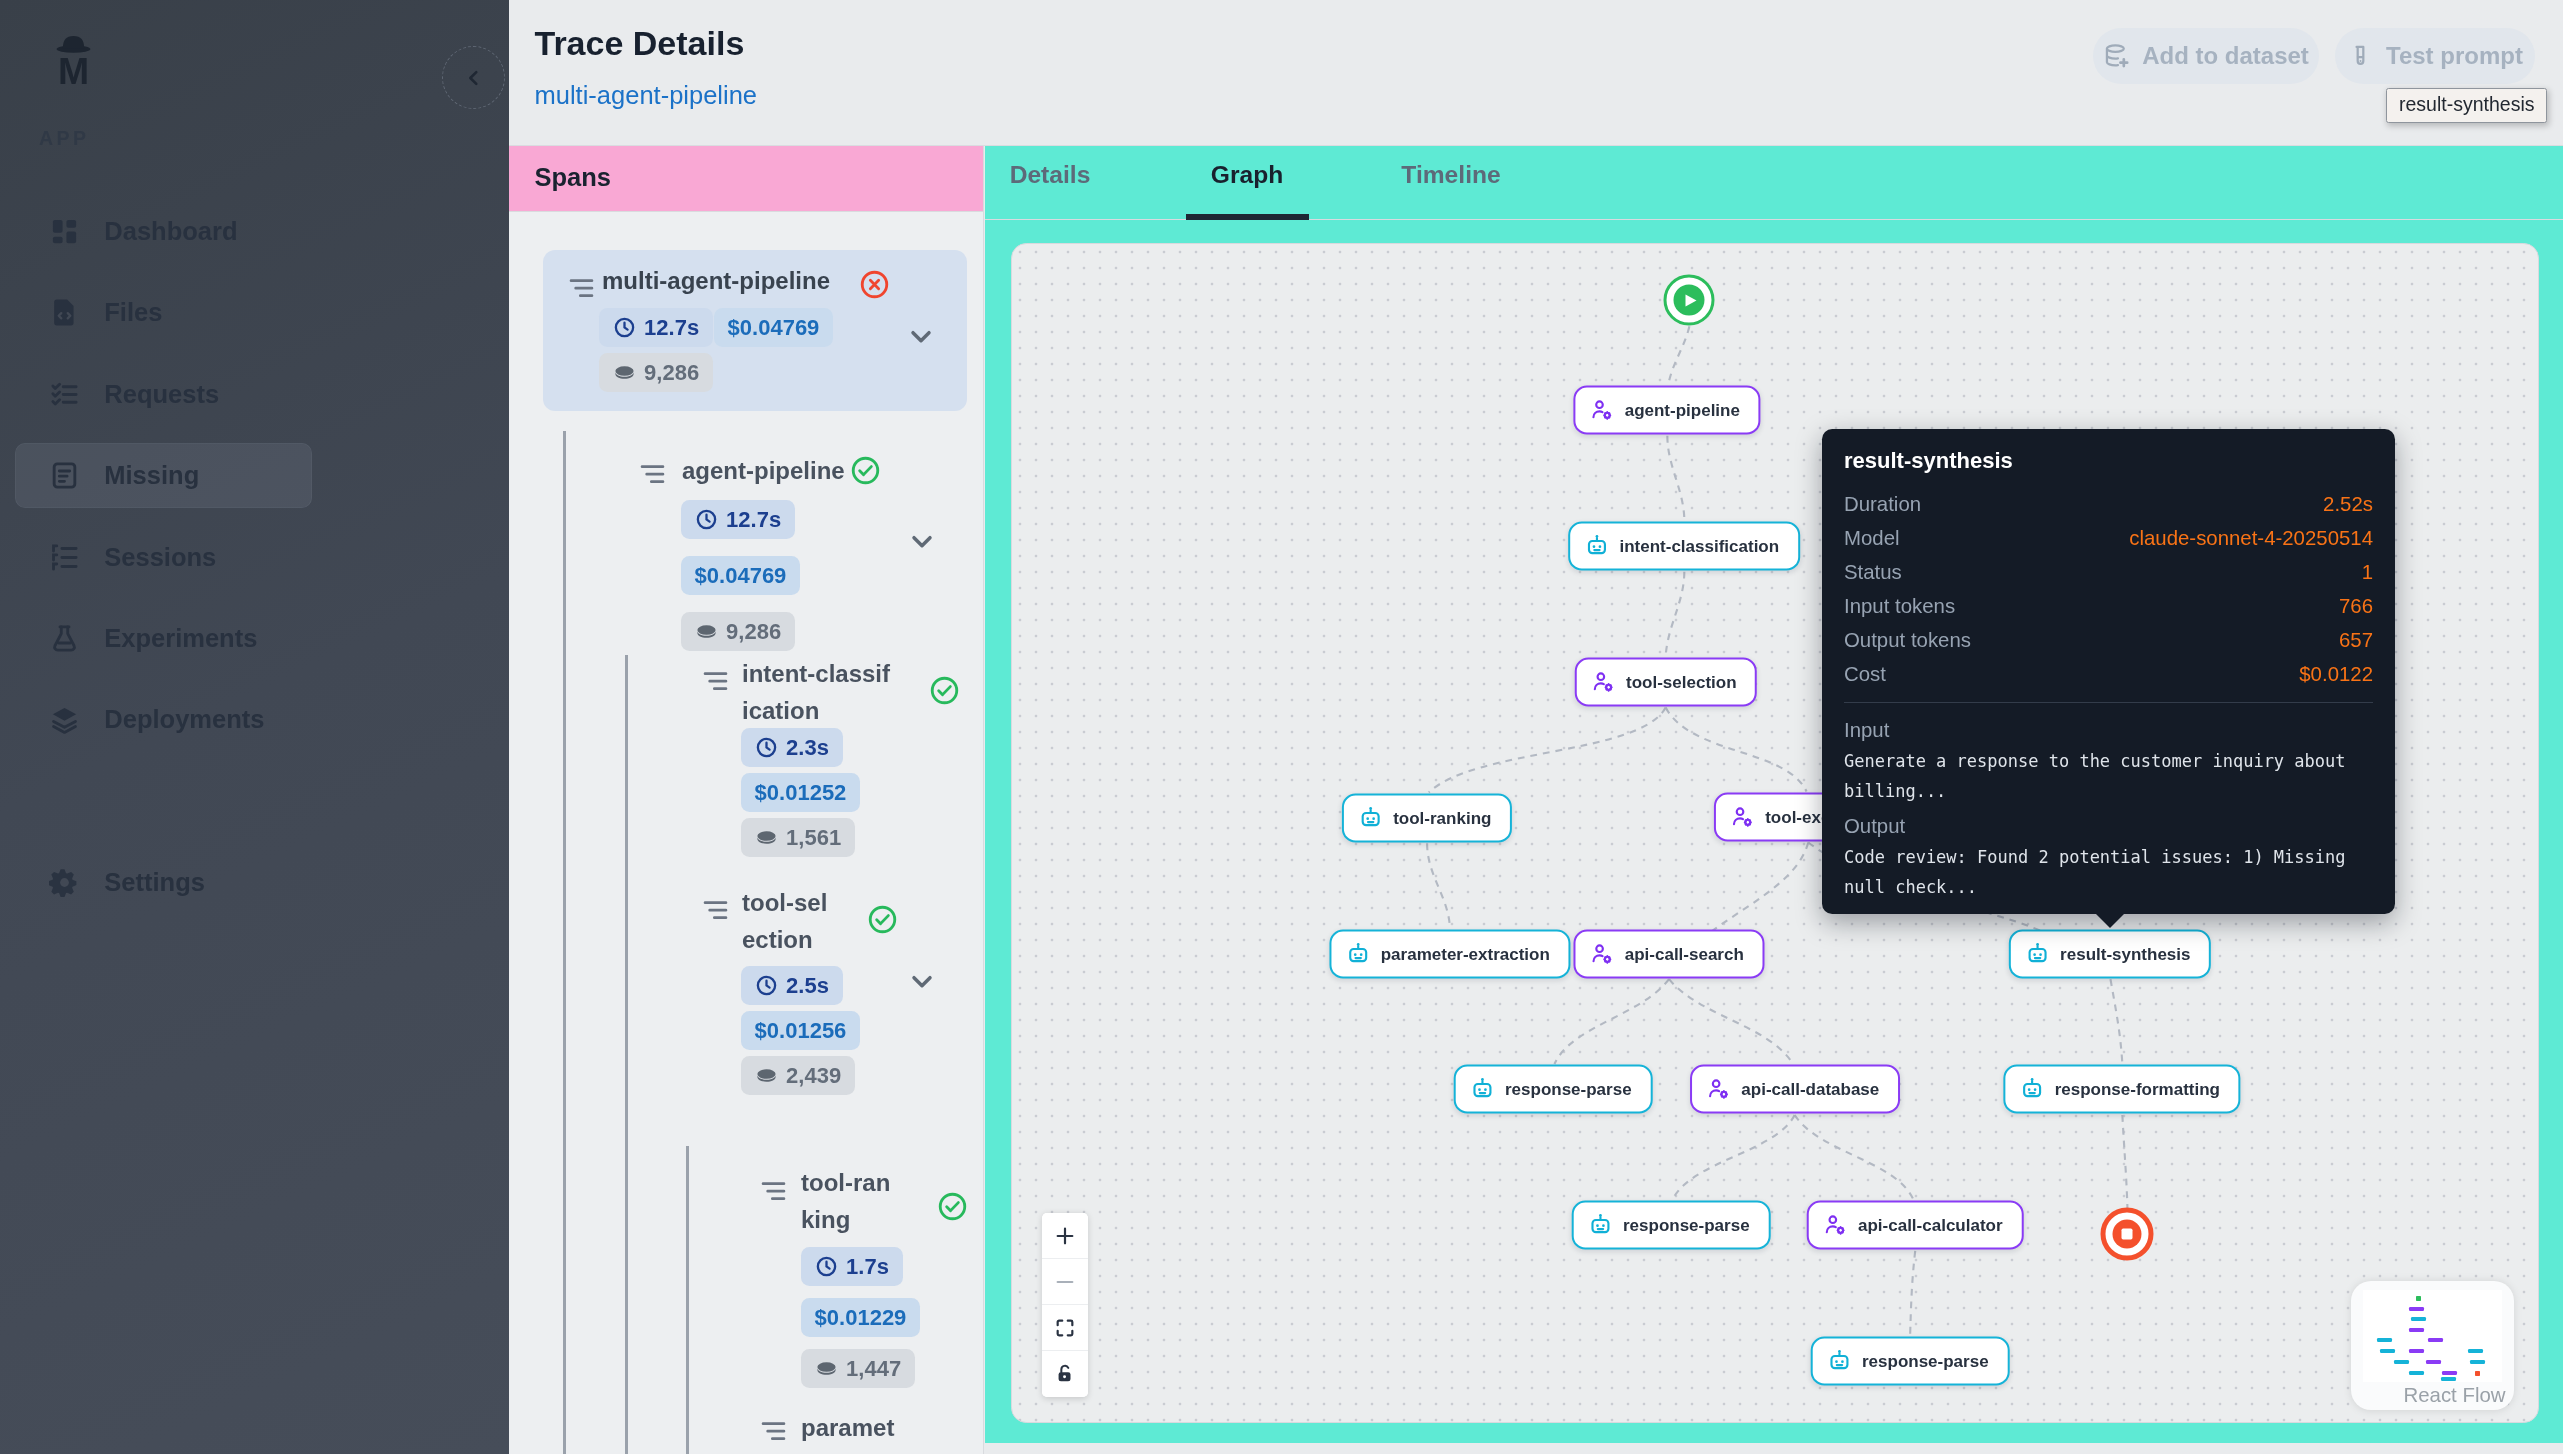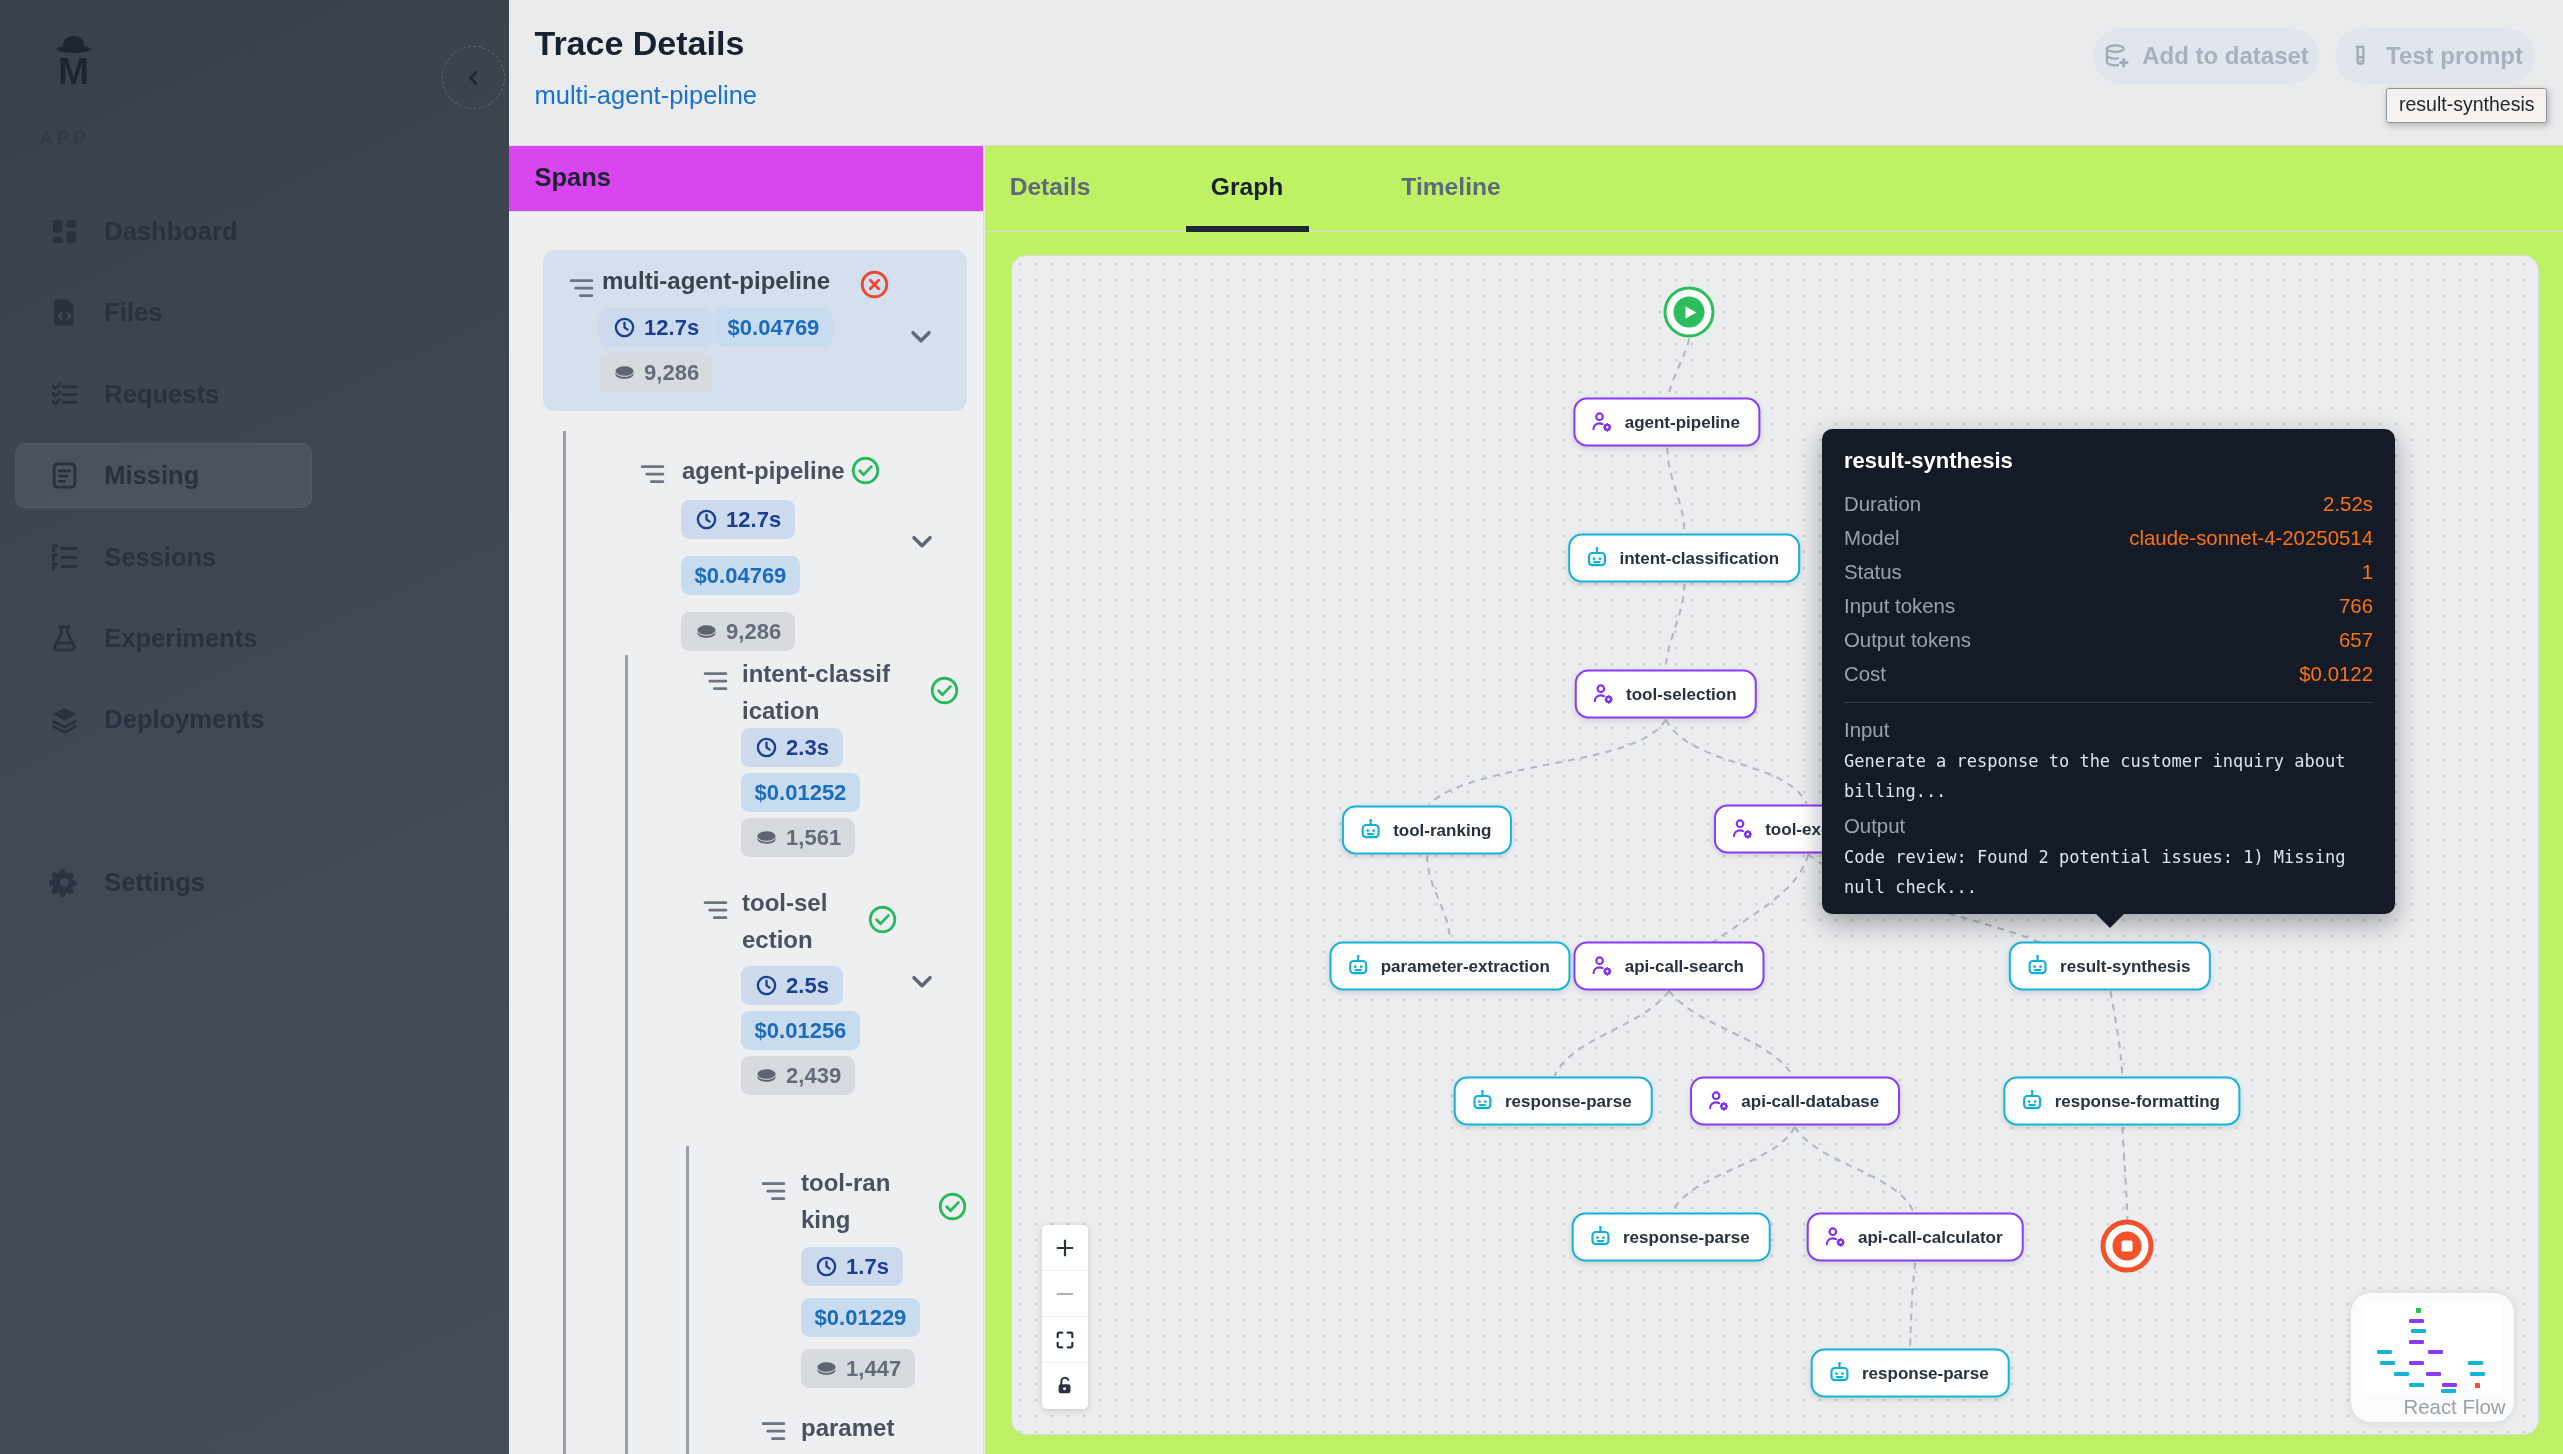--- a/index.html
+++ b/index.html
@@ -33,21 +33,21 @@
   .hbtn svg { width:27px; height:27px; color:#9fabb9; }
   .btn-dataset { left:1584px; width:226px; }
   .btn-test { left:1826px; width:200px; }
   .cursor-tip { position:absolute; left:1877px; top:88px; padding:4.2px 12px 6px; background:#f4f1ee;
     border:0.8px solid #8f959d; border-radius:2.5px; font-size:19.5px; color:#222831;
     box-shadow:1.7px 2.5px 6.8px rgba(0,0,0,0.22); white-space:nowrap; }
 
   
   .spans-panel { position:absolute; left:509px; top:146px; width:475px; height:1309px;
     background:#edeff1; border-right:0.8px solid #d9dbdf; overflow:hidden; z-index:20; }
-  .spans-header { position:absolute; left:0; top:0; width:475px; height:66px; background:#d946ef;
+  .spans-header { position:absolute; left:0; top:0; width:475px; height:66px; background:#f9a8d4;
     border-bottom:0.8px solid #d9dbde; }
   .spans-title { position:absolute; left:25.5px; top:17px; font-size:25.5px; font-weight:700; color:#1a2330; }
   .guide { position:absolute; width:2.5px; background:#9aa1ab; }
   .srow { position:absolute; }
   .srow0 { left:34px; top:104px; width:424px; height:161px; background:#d5e0ef; border-radius:12px; }
   .sname { position:absolute; font-size:24px; font-weight:600; color:#49525f; line-height:37px;
     word-break:break-all; }
   .srow0 .sname { color:#39434f; }
   .tree-ic { position:absolute; width:29px; height:25.5px; color:#6b7482; }
   .st-ic { position:absolute; width:31px; height:31px; }
@@ -56,21 +56,21 @@
   .chev { position:absolute; width:32px; height:32px; color:#5f6975; cursor:pointer; }
   .badge { position:absolute; height:39px; display:inline-flex; align-items:center; gap:8.5px;
     padding:0 13.6px; border-radius:8.5px; font-size:22px; font-weight:700; white-space:nowrap; }
   .badge svg { width:23px; height:23px; }
   .b-dur { background:#ccdaed; color:#1c3f8f; }
   .b-cost { background:#c9dbee; color:#1b6cba; }
   .b-tok { background:#d7dbe0; color:#636d7a; }
   .b-tok svg { color:#5d6670; }
 
   
-  .main { position:absolute; left:985px; top:146px; width:1578px; height:1309px; background:#bef264; }
+  .main { position:absolute; left:985px; top:134px; width:1578px; height:1309px; background:#5eead4; }
   .tabsbar { position:absolute; left:0; top:0; width:1578px; height:86px; border-bottom:0.8px solid #d9dbdf; }
   .tab { position:absolute; top:27px; transform:translateX(-50%); font-size:24.6px; font-weight:600;
     color:#5d6a79; cursor:pointer; }
   .tab.active { color:#19212e; font-weight:700; }
   .tab-underline { position:absolute; left:1187px; top:80px; width:123px; height:6px; background:#1e2733;
     transform:translateX(-985px); }
 
   
   .gpanel { position:absolute; left:26px; top:109px; width:1528px; height:1180px; background:#ebedee;
     border:1.7px solid #d8dade; border-radius:15.3px; overflow:hidden;

